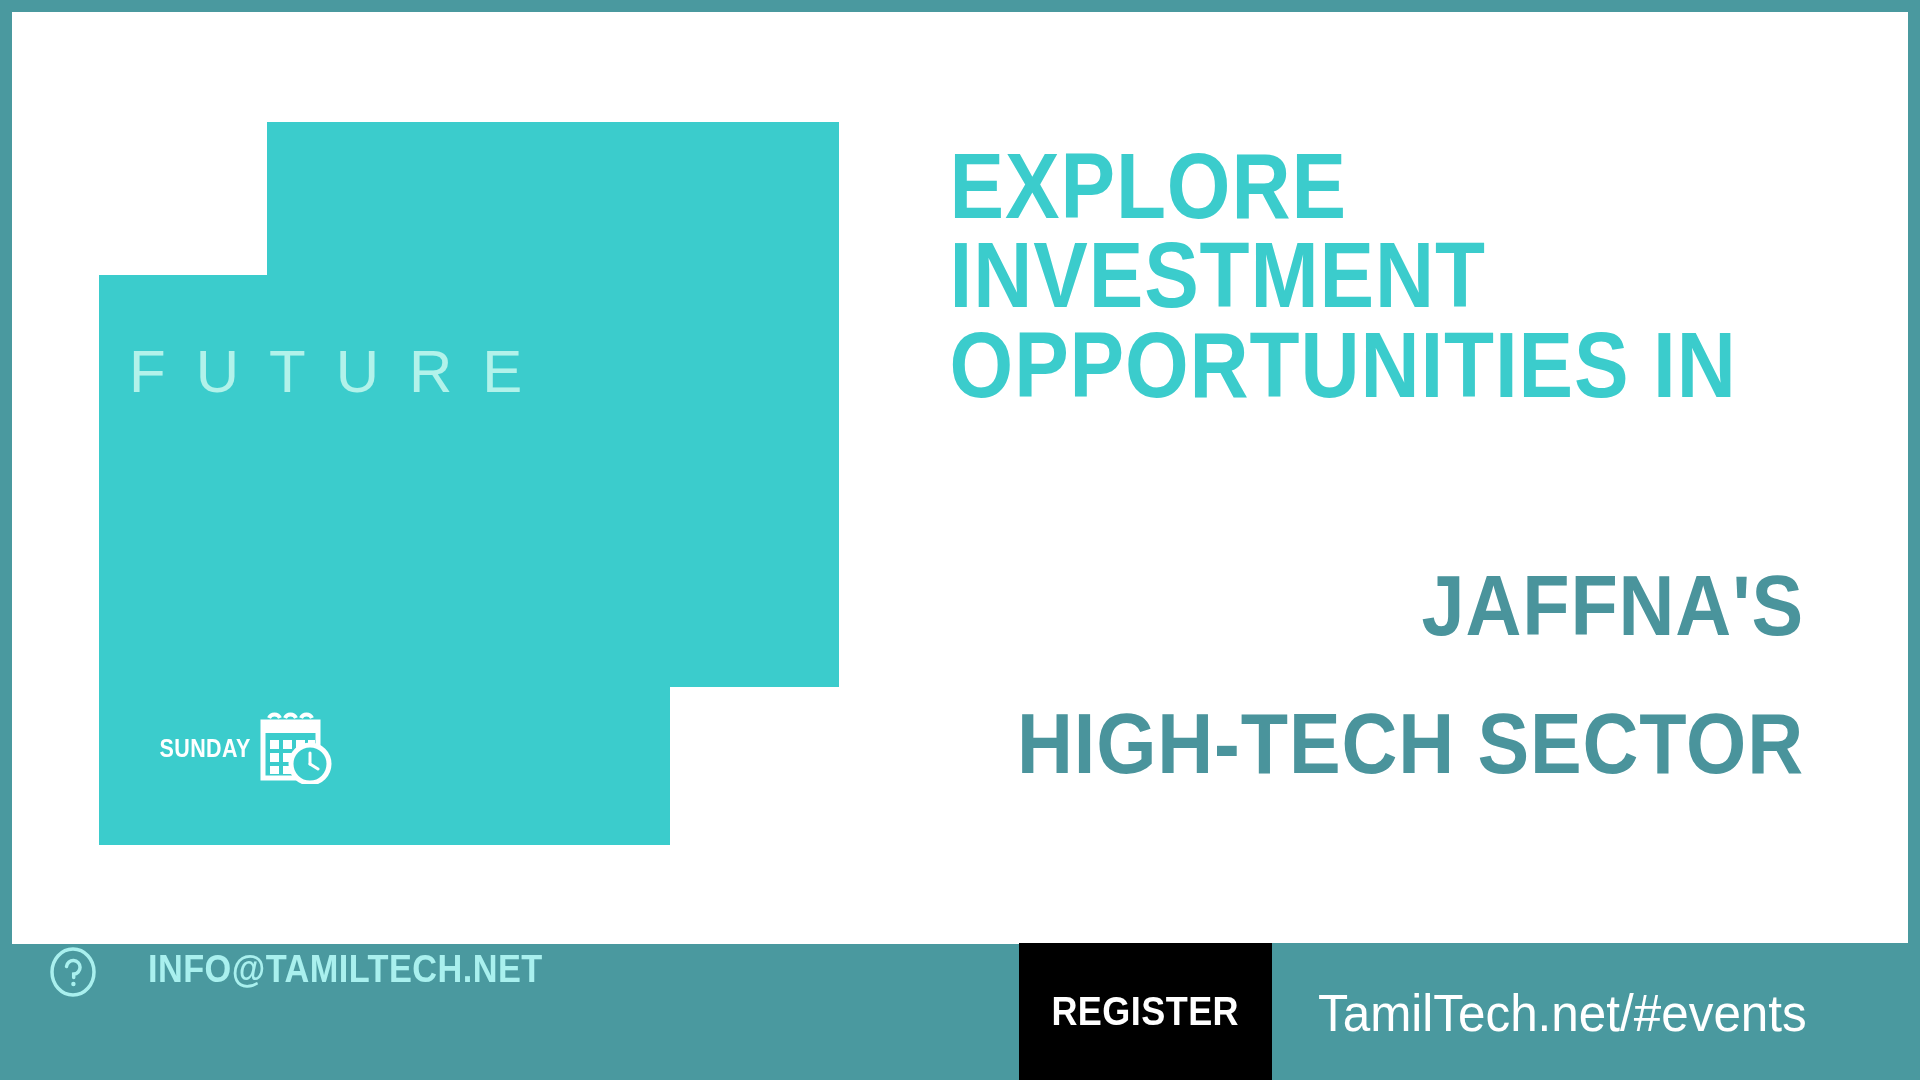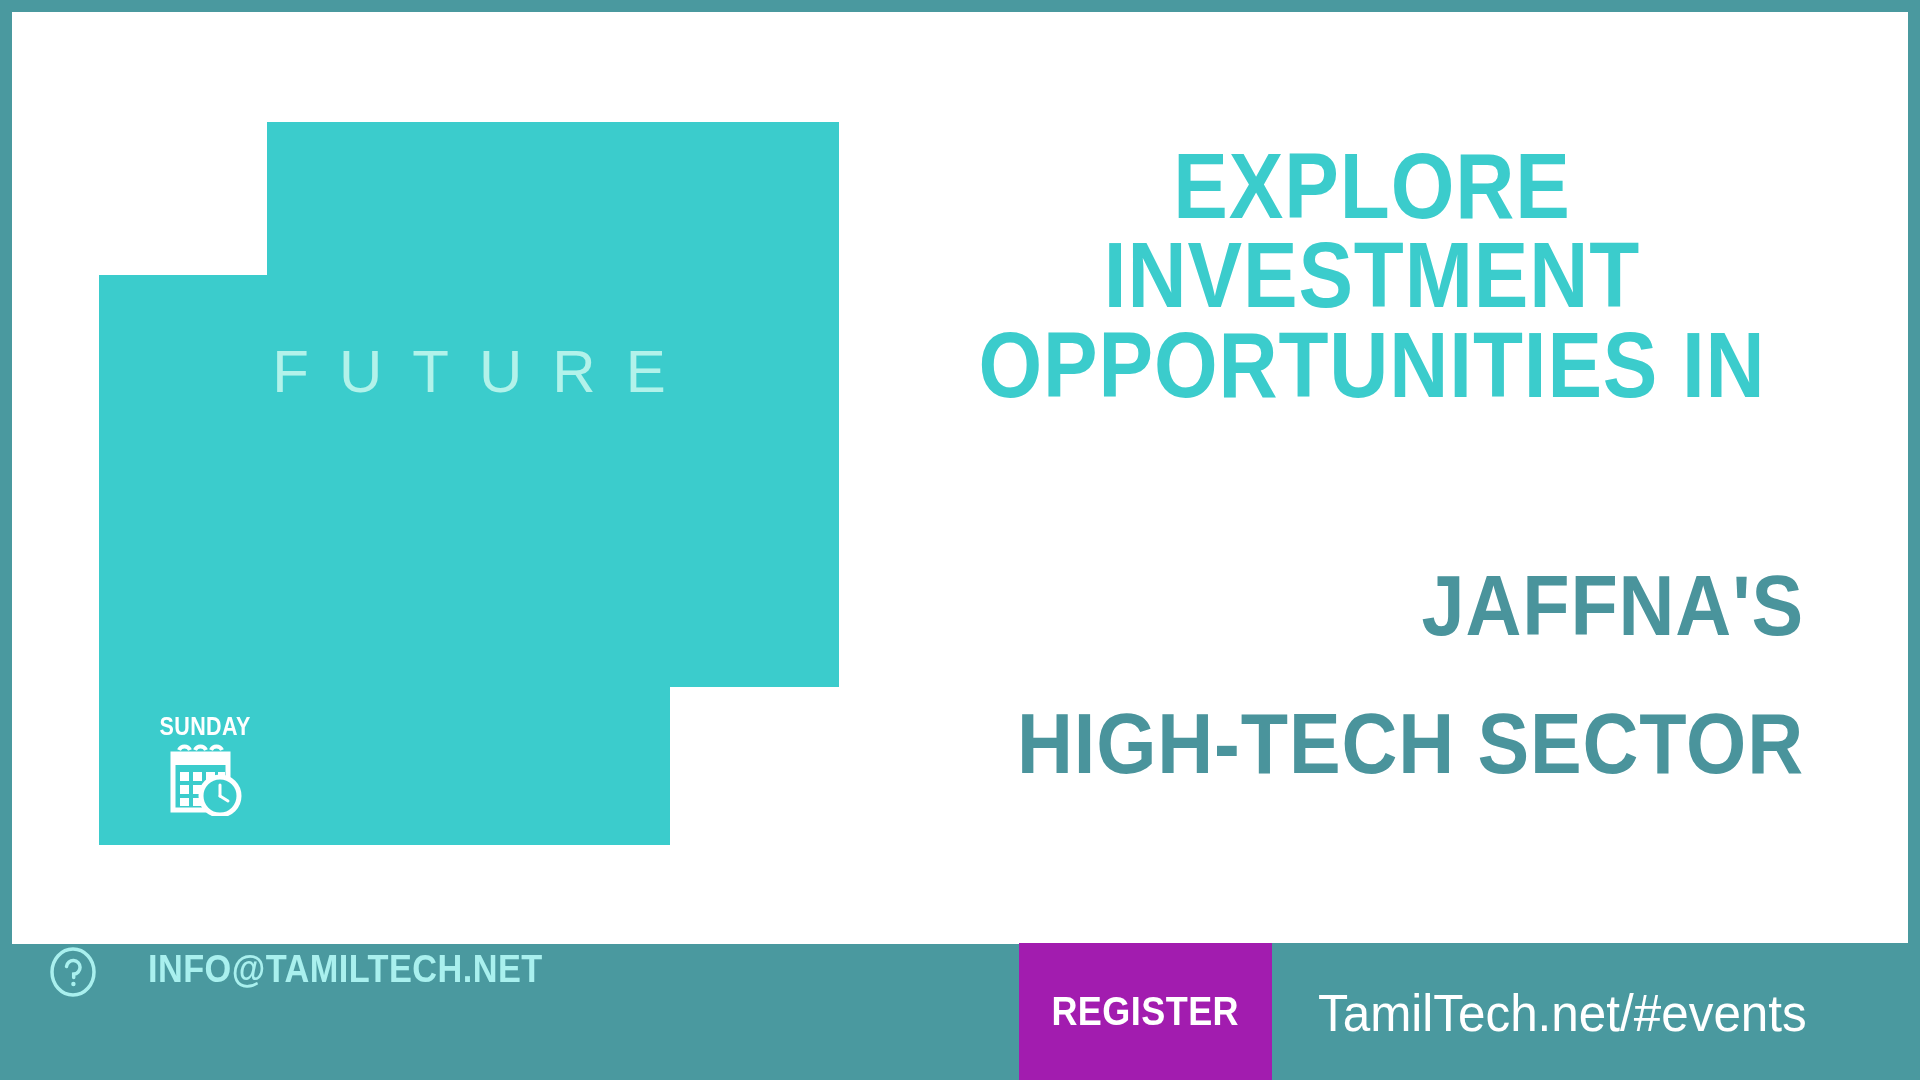--- a/index.html
+++ b/index.html
@@ -33,21 +33,20 @@
   .logo-lower{
     position:absolute;
     left:87px;top:263px;
     width:571px;height:570px;
     background:#3bcccc;
   }
   .logo-text{
     position:absolute;
     left:87px;top:330px;
     width:740px;
-    text-align:center;
     pointer-events:none;
   }
   .word-future{
     font-size:60px;
     font-weight:300;
     letter-spacing:30px;
     color:#b2f2ea;
     line-height:1;
     padding-left:30px;
     font-family:"Liberation Sans","DejaVu Sans",sans-serif;
@@ -64,21 +63,21 @@
 
   
   .datetime{
     position:absolute;
     left:140px;top:700px;
     display:flex;
     align-items:flex-start;
     color:#ffffff;
   }
   .dt-left{
-    display:flex;flex-direction:column;align-items:center;
+    display:flex;flex-direction:row;align-items:center;
     margin-right:10px;
   }
   .dt-day{
     font-size:25px;font-weight:700;letter-spacing:0.5px;
     transform:scaleX(0.86);transform-origin:center;
     margin-bottom:3px;
   }
   .cal-icon{display:block;}
   .dt-right{
     display:flex;flex-direction:column;
@@ -99,21 +98,21 @@
   }
   .dt-row{display:flex;}
   .dt-cell-a{display:inline-block;min-width:175px;text-align:right;}
   .dt-cell-b{display:inline-block;margin-left:14px;}
 
   
   .headline{
     position:absolute;
     left:880px;top:130px;
     width:960px;
-    text-align:center;
+    text-align:left;
   }
   .hl-line{
     font-weight:700;
     color:#3bcccc;
     font-size:93px;
     line-height:0.96;
     letter-spacing:1px;
     transform:scaleX(0.88);
     transform-origin:center;
     white-space:nowrap;
@@ -164,21 +163,21 @@
     font-size:39px;font-weight:700;
     color:#a9f0ee;
     letter-spacing:0.5px;
     transform:scaleX(0.88);transform-origin:left center;
     white-space:nowrap;
   }
   .register{
     position:absolute;
     left:1019px;top:-2px;
     width:253px;height:137px;
-    background:#a21caf;
+    background:#000000;
     display:flex;align-items:center;justify-content:center;
     cursor:pointer;
   }
   .register-label{
     font-size:40px;font-weight:700;
     color:#ffffff;letter-spacing:0.5px;
     transform:scaleX(0.9);transform-origin:center;
   }
   .site-url{
     position:absolute;

